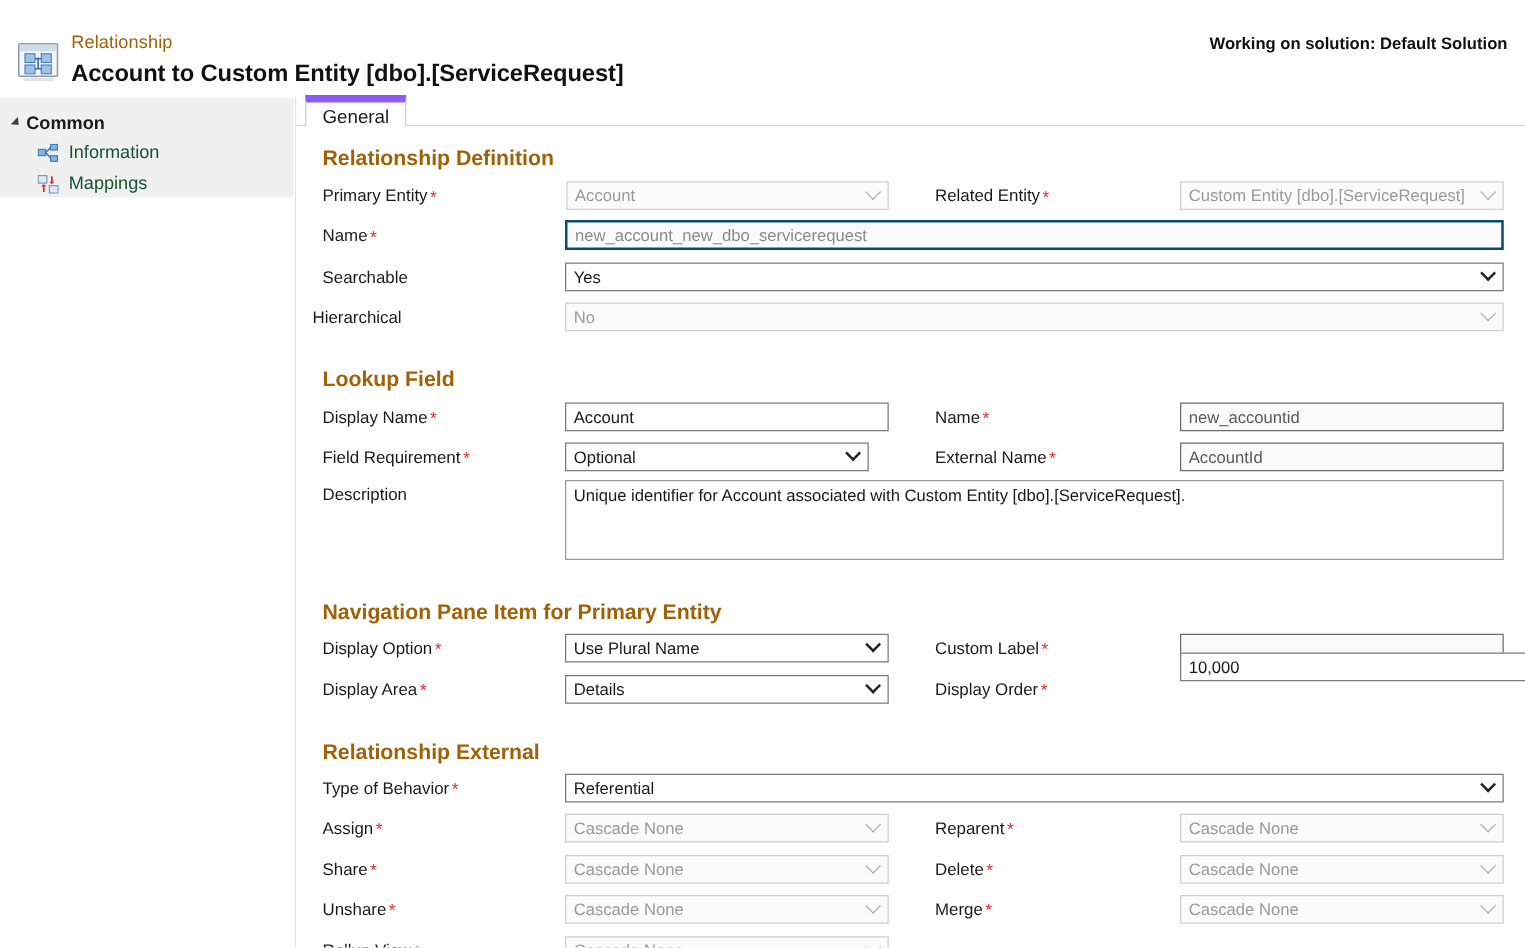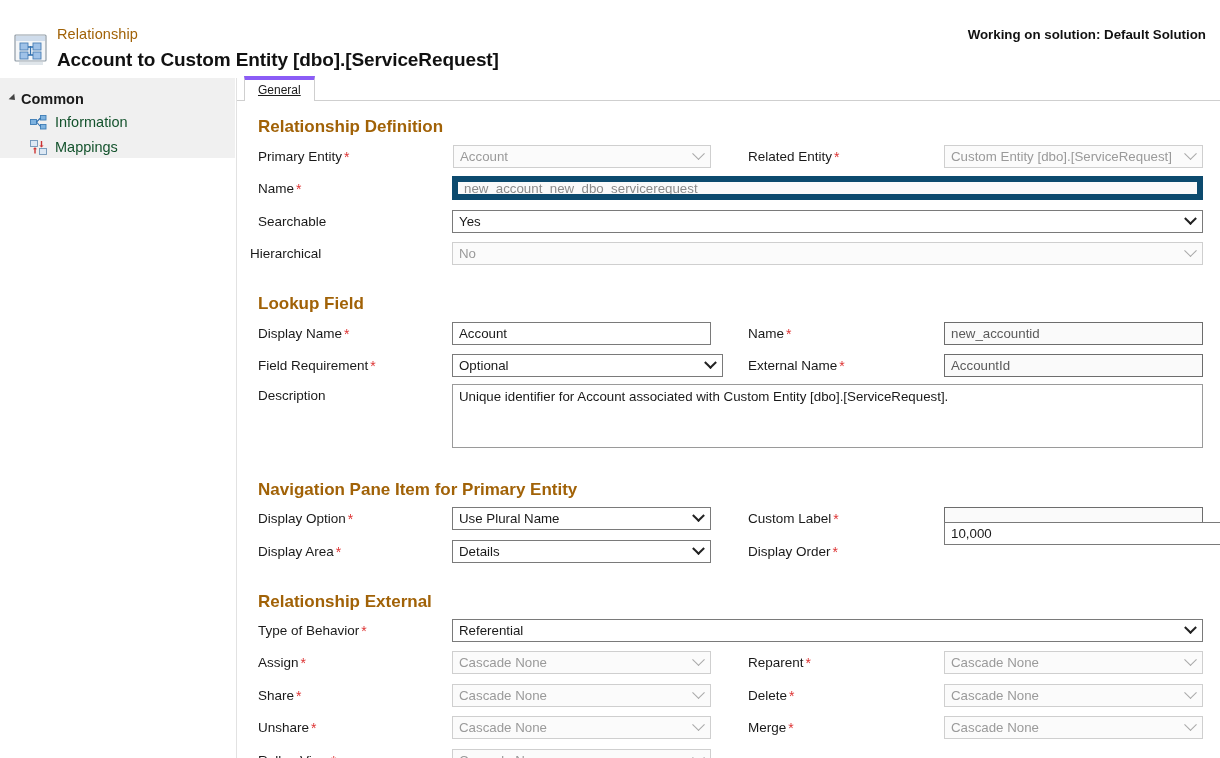--- a/index.html
+++ b/index.html
@@ -64,27 +64,26 @@
   .side-item.i1 { top: 61px; }
   .side-ico { width: 17px; height: 15px; flex: 0 0 17px; }
 
   
   .tabstrip {
     position: absolute; left: 237px; top: 76px; width: 983px; height: 25px;
   }
   .tab {
     position: absolute; left: 7px; top: 0; height: 25px;
     padding: 3px 13px 0 13px;
-    font-size: 12px; color: #1a1a1a;
+    font-size: 15px; color: #1a1a1a;
     background: #ffffff;
     border-left: 1px solid #cfcfcf;
     border-right: 1px solid #cfcfcf;
-    border-top: 4px solid #8b5cf6;
+    border-top: 6px solid #8b5cf6;
     z-index: 2;
-    text-decoration: underline;
   }
   .tab-underline {
     position: absolute; left: 0; top: 24px; width: 983px; height: 1px;
     background: #cfcfcf;
   }
 
   
   .form {
     position: absolute; left: 237px; top: 101px; width: 983px; height: 657px;
     background: #ffffff;
@@ -106,21 +105,21 @@
     padding: 0 6px;
     background: #ffffff; color: #1a1a1a;
     border: 1px solid #b9b9b9;
     white-space: nowrap; overflow: hidden;
   }
   .ctl.sel { padding-right: 24px; }
   .ctl.disabled {
     background: #fbfbfb; color: #9a9a9a; border-color: #cfcfcf;
   }
   .ctl.strongborder {
-    background: #fafafa; border: 6px solid #0c4a6e; color: #8b8b8b;
+    background: #fafafa; border: 2px solid #0c4a6e; color: #8b8b8b;
   }
   .ctl.boxed { border: 1px solid #6d6d6d; background: #fafafa; color: #5a5a5a; }
   .ctl.white { background: #ffffff; border: 1px solid #7a7a7a; color: #1a1a1a; }
 
   .chev {
     position: absolute; right: 7px; top: 50%;
     width: 9px; height: 9px; margin-top: -5px;
     border-right: 1.6px solid #444; border-bottom: 1.6px solid #444;
     transform: rotate(45deg) translate(-2px,-2px);
   }
@@ -248,21 +247,21 @@
   <div class="flabel" style="left:511px; top:225px;">
     <span>Name</span><span class="req">*</span>
   </div>
   <div class="ctl boxed" style="left:707px; top:221px; width:259px;">
     <span>new_accountid</span>
   </div>
 
   <div class="flabel" style="left:21px; top:257px;">
     <span>Field Requirement</span><span class="req">*</span>
   </div>
-  <div class="ctl sel white" style="left:215px; top:253px; width:271px;">
+  <div class="ctl sel white" style="left:215px; top:253px; width:243px;">
     <span>Optional</span>
     <span class="chev dark"></span>
   </div>
 
   <div class="flabel" style="left:511px; top:257px;">
     <span>External Name</span><span class="req">*</span>
   </div>
   <div class="ctl boxed" style="left:707px; top:253px; width:259px;">
     <span>AccountId</span>
   </div>

